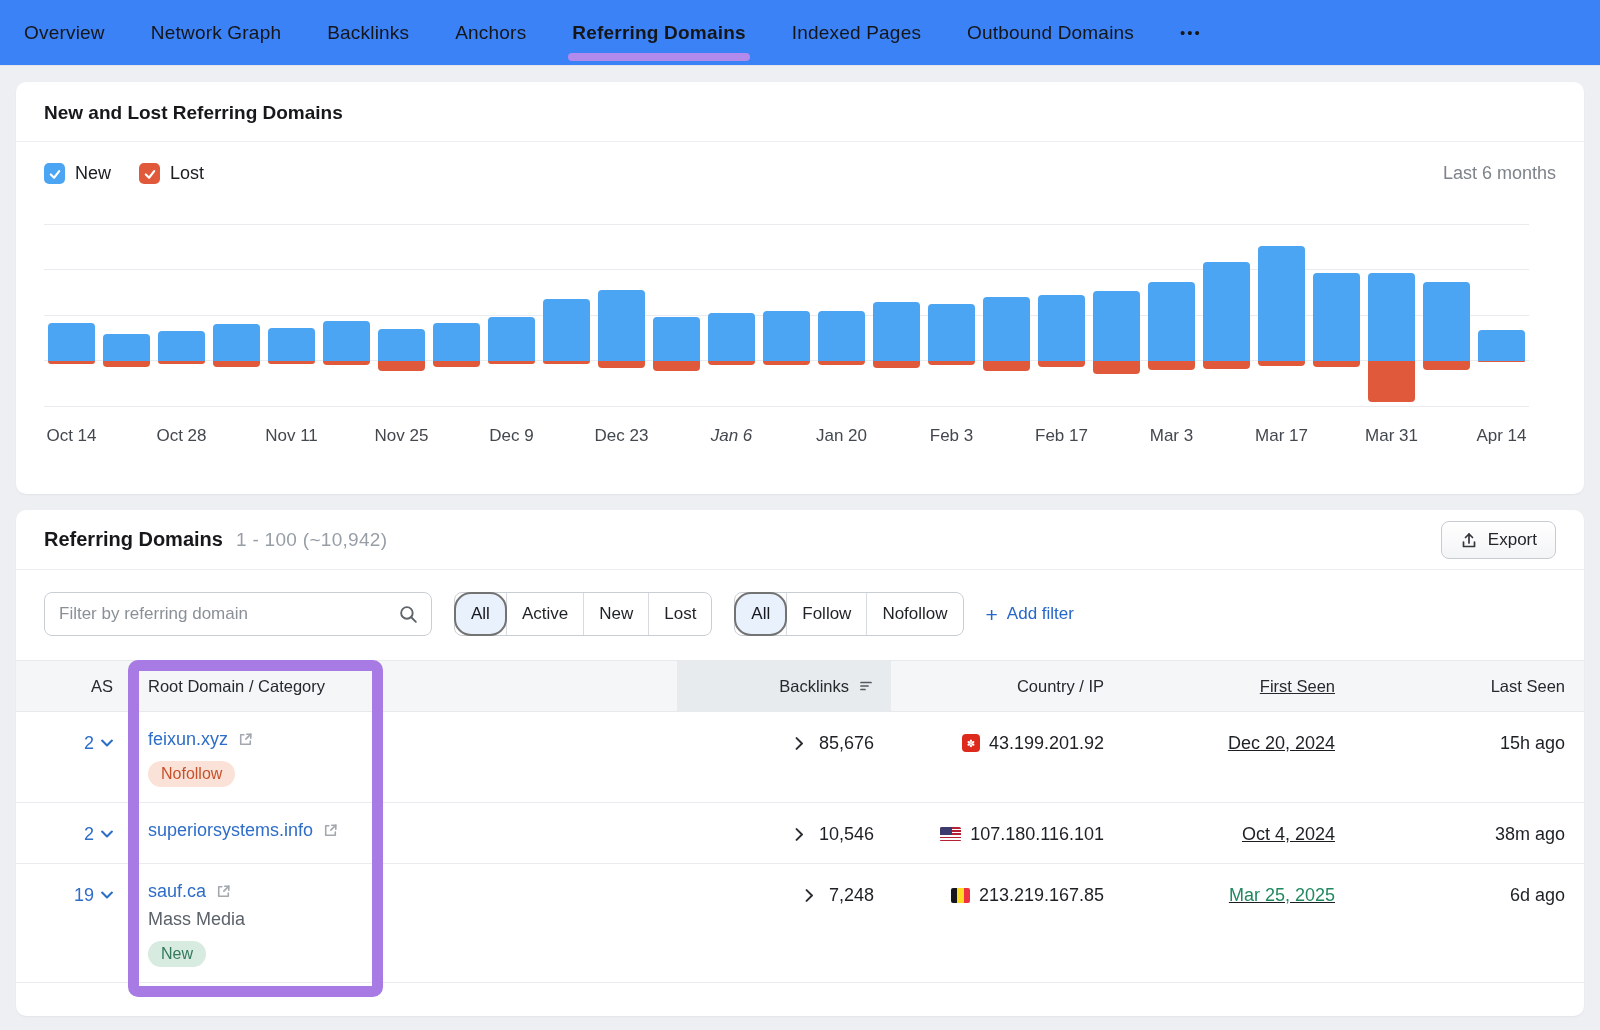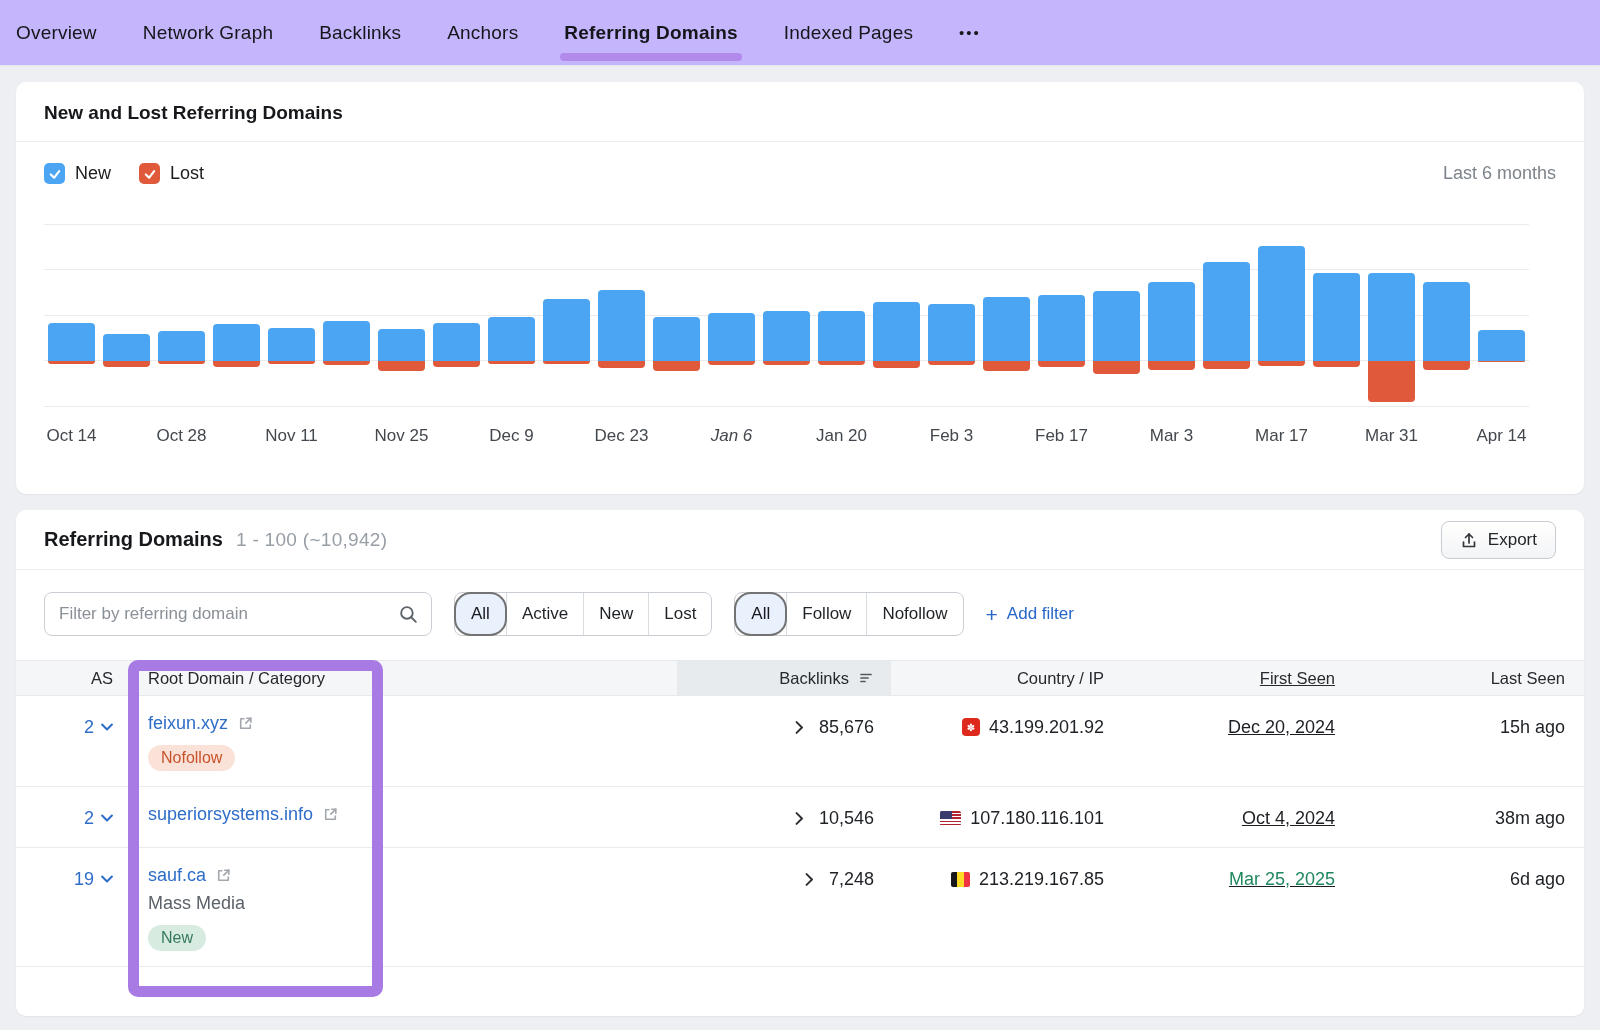--- a/index.html
+++ b/index.html
@@ -3,22 +3,22 @@
 <meta charset="utf-8">
 <style>
   * { box-sizing: border-box; margin: 0; padding: 0; }
   html,body { width:1600px; height:1030px; overflow:hidden; }
   body {
     font-family: "Liberation Sans", "DejaVu Sans", sans-serif;
     background:#edeff2; color:#1b1d20;
   }
   
   .top-nav {
-    height:66px; background:#c4b5fd; border-bottom:1px solid #e4e6e9;
-    display:flex; align-items:stretch; padding:0 16px; gap:46px;
+    height:66px; background:#3b82f6; border-bottom:1px solid #e4e6e9;
+    display:flex; align-items:stretch; padding:0 24px; gap:46px;
   }
   .nav-tab {
     position:relative; display:flex; align-items:center;
     font-size:19px; color:#141619; cursor:pointer; white-space:nowrap;
     letter-spacing:.2px;
   }
   .nav-tab .underline {
     position:absolute; left:-4px; right:-4px; bottom:4px; height:8px;
     border-radius:5px; background:var(--purple-underline);
   }
@@ -93,21 +93,21 @@
   .segment:first-child { border-left:none; border-radius:7px 0 0 7px; }
   .segment:last-child { border-radius:0 7px 7px 0; }
   .segment.selected {
     background:#e9f1fc; border:2px solid #737373; border-radius:17px;
     margin:-1px; z-index:1; color:#17191c;
   }
   .add-filter { display:flex; align-items:center; gap:9px; color:#2667c9; font-size:17px; cursor:pointer; }
   .add-filter .plus { font-size:21px; line-height:1; }
   
   .thead {
-    display:flex; align-items:stretch; height:36px; background:#f4f6f8;
+    display:flex; align-items:stretch; height:52px; background:#f4f6f8;
     border-top:1px solid #e7e9ec; border-bottom:1px solid #e7e9ec;
     font-size:16.5px; color:#26292d;text-align:center;
   }
   .th, .td { display:flex; align-items:center; }
   .col-as       { width:115px; justify-content:flex-end; padding-right:18px; flex:none; }
   .col-domain   { width:546px; padding-left:17px; flex:none; }
   .col-backlinks{ width:214px; justify-content:flex-end; padding-right:17px; flex:none; }
   .col-country  { width:229px; justify-content:flex-end; padding-right:16px; flex:none; }
   .col-first    { width:215px; justify-content:flex-end; flex:none;text-decoration:underline; }
   .col-last     { flex:1; justify-content:flex-end; padding-right:19px; }
@@ -162,20 +162,23 @@
     </div>
     <div class="nav-tab">
       <span>Anchors</span>
     </div>
     <div class="nav-tab" style="font-weight: 700;">
       <span>Referring Domains</span>
       <span class="underline"></span>
     </div>
     <div class="nav-tab">
       <span>Indexed Pages</span>
+    </div>
+    <div class="nav-tab">
+      <span>Outbound Domains</span>
     </div>
     <div class="nav-more">•••</div>
   </nav>
 
 <section class="card">
   <div class="card-title-row">
     <h2 class="card-title">New and Lost Referring Domains</h2>
   </div>
   <div class="legend-row">
     <div class="legend-item">

